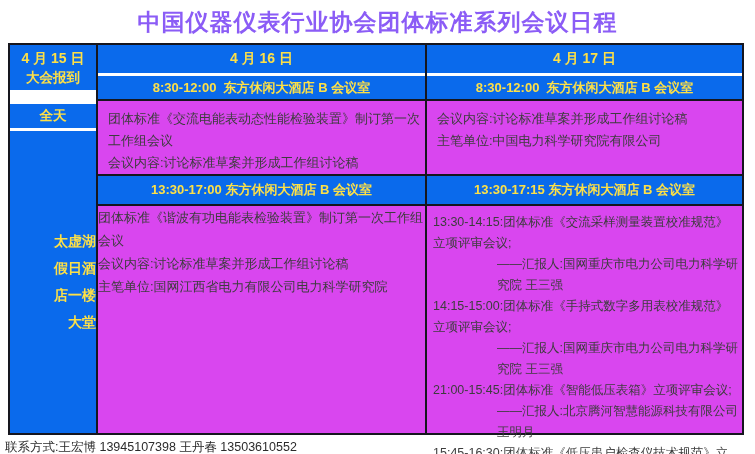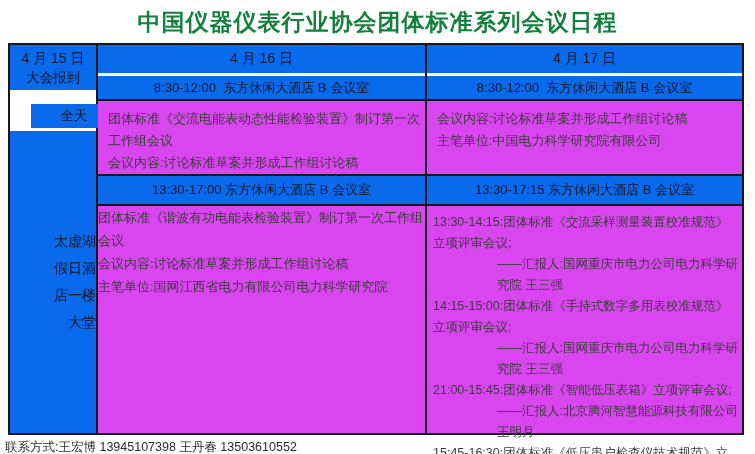--- a/index.html
+++ b/index.html
@@ -3,29 +3,29 @@
 <meta charset="utf-8">
 <style>
   html,body{margin:0;padding:0;}
   body{
     width:755px;height:454px;position:relative;background:#ffffff;
     font-family:"Liberation Sans","DejaVu Sans",sans-serif;
     overflow:hidden;
   }
   .page-title{
     position:absolute;left:0;top:7px;width:755px;text-align:center;
-    font-size:23px;font-weight:bold;color:#15803d;letter-spacing:1px;
+    font-size:23px;font-weight:bold;color:#8b5cf6;letter-spacing:1px;
   }
   .table{
     position:absolute;left:8px;top:43px;width:736px;height:392px;
     border:2px solid #16161e;box-sizing:border-box;background:#ffffff;
   }
   .vline{position:absolute;top:0;width:2px;height:388px;background:#16161e;}
   .cell{position:absolute;box-sizing:border-box;}
-  .blue{background:#0a6aec;color:#0f172a;font-weight:normal;}
+  .blue{background:#0a6aec;color:#fde047;font-weight:bold;}
   .center{display:flex;align-items:center;justify-content:center;text-align:center;}
   .date-cell{font-size:14px;white-space:pre;}
   .session-header{font-size:13px;white-space:pre;}
   .side-label{font-size:13.5px;}
   .venue-cell{display:flex;flex-direction:column;align-items:flex-end;justify-content:center;
     font-size:14px;line-height:27px;}
   .content-cell{background:#d946ef;color:#3d3d3d;font-size:13px;}
   .morning-lines{padding:7px 4px 0 10px;line-height:22px;}
   .afternoon-center{display:flex;flex-direction:column;
     padding-left:0;line-height:23px;}
@@ -43,21 +43,21 @@
 
 <div class="page-title">中国仪器仪表行业协会团体标准系列会议日程</div>
 
 <div class="table">
 
   <div class="vline" style="left:86px;"></div>
   <div class="vline" style="left:415px;"></div>
 
   <div class="cell blue center date-cell" style="left:0;top:0;width:86px;height:28px;">4 月 15 日</div>
   <div class="cell blue center side-label" style="left:0;top:20px;width:86px;height:25px;">大会报到</div>
-  <div class="cell blue center side-label" style="left:0;top:59px;width:86px;height:24px;margin-left:21px;">全天</div>
+  <div class="cell blue center side-label" style="left:0;top:59px;width:86px;height:24px;">全天</div>
   <div class="cell blue venue-cell" style="left:0;top:86px;width:86px;height:302px;">
     <span>太虚湖</span>
     <span>假日酒</span>
     <span>店一楼</span>
     <span>大堂</span>
   </div>
 
   <div class="cell blue center date-cell" style="left:88px;top:0;width:327px;height:28px;">4 月 16 日</div>
   <div class="cell blue center session-header border-bottom-dark" style="left:88px;top:31px;width:327px;height:25px;">8:30-12:00  东方休闲大酒店 B 会议室</div>
   <div class="cell content-cell morning-lines" style="left:88px;top:56px;width:327px;height:73px;">

